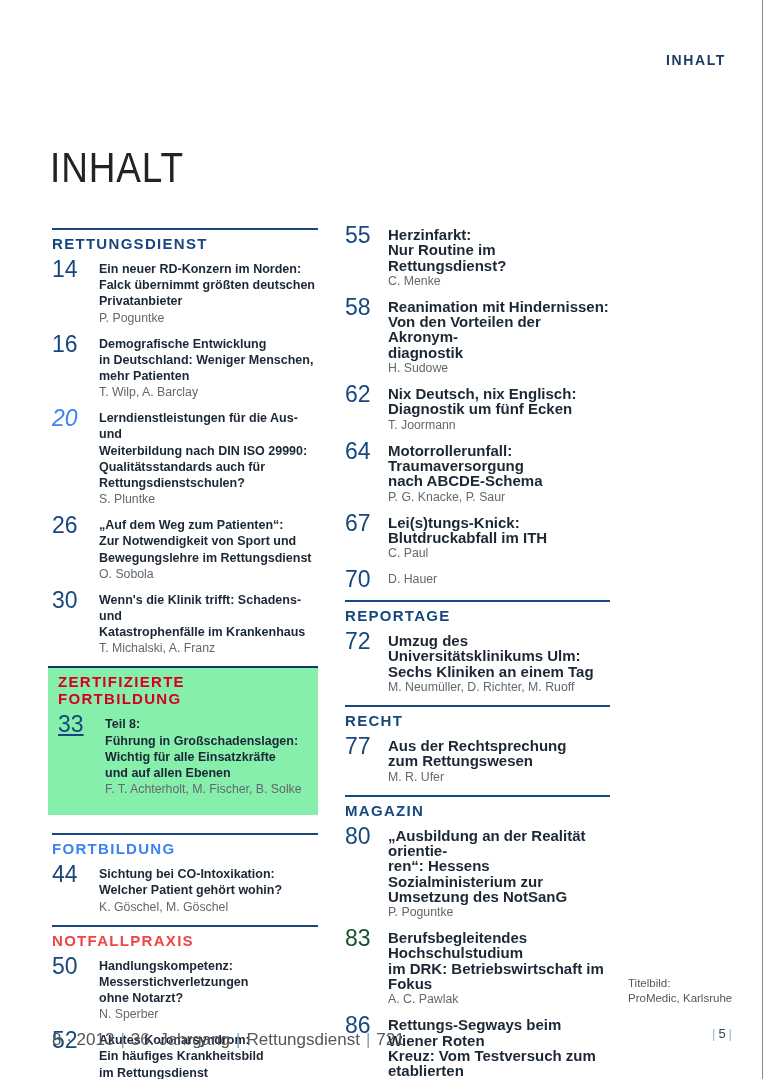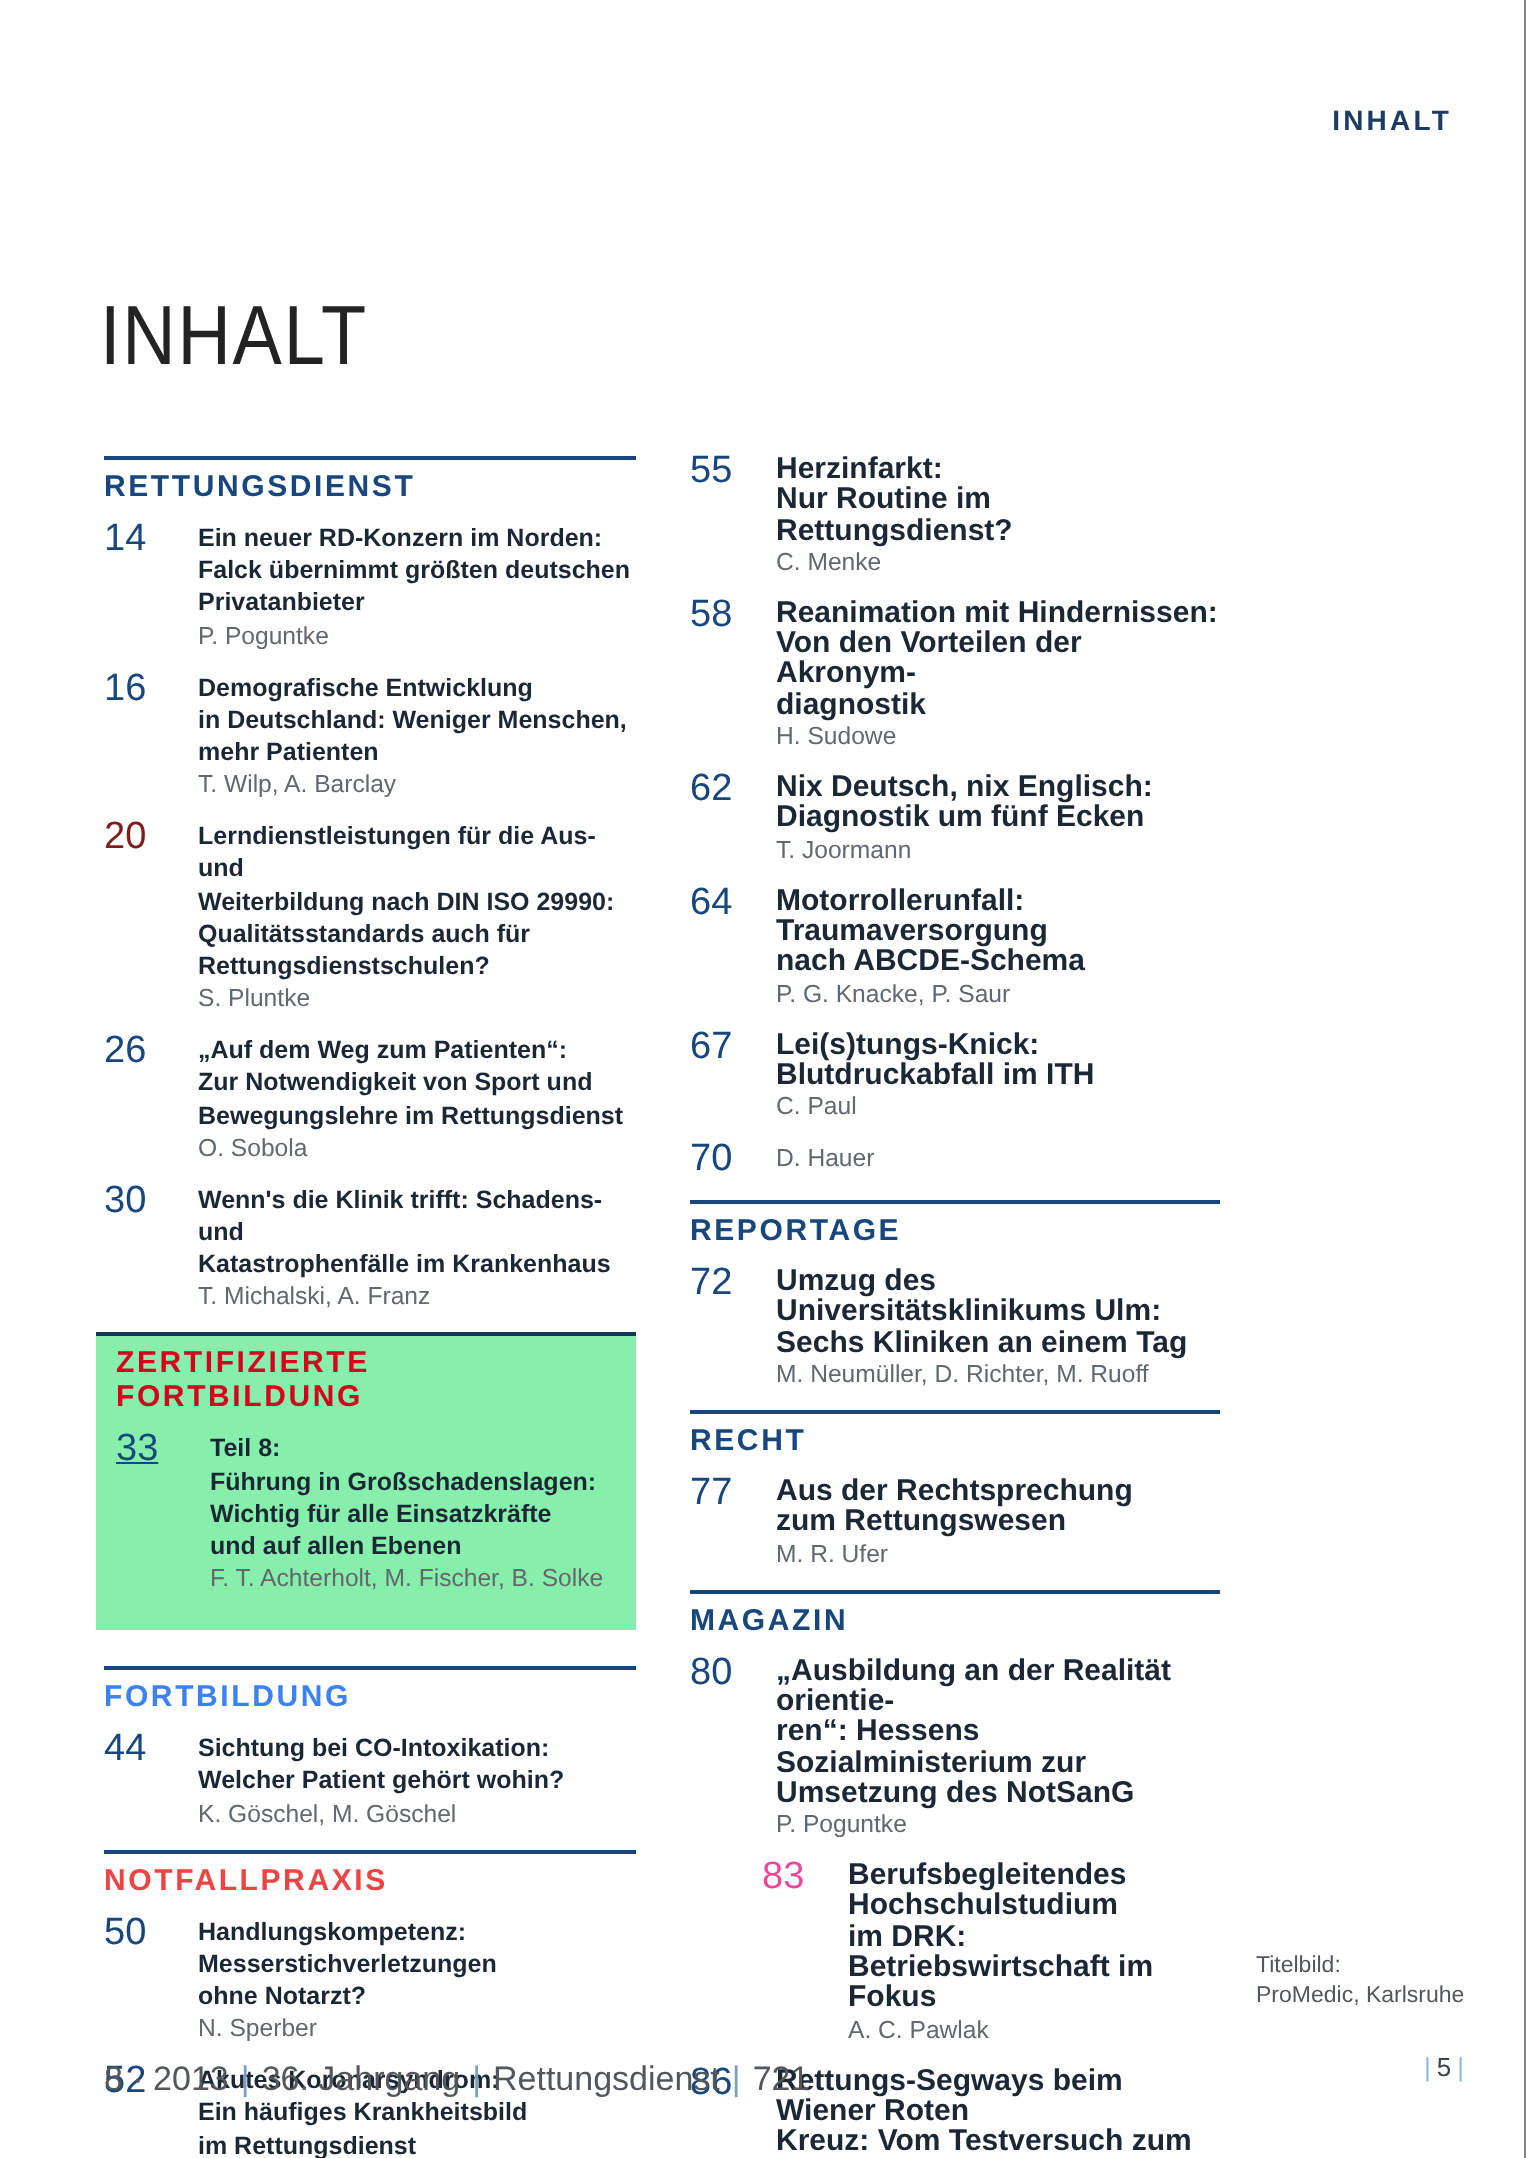--- a/index.html
+++ b/index.html
@@ -33,21 +33,21 @@
   .section-heading.red { color:#d6001c; }
 
   .section-boxed {
     background:#e7e7e8; border-top:2.5px solid #14365c;
     margin-left:-4px; padding:5px 8px 10px 10px; margin-bottom:18px;
   }
   .section-boxed .section-head { border-top:none; padding-top:0; }
 
   .entry { display:flex; margin-bottom:8px; }
   .entry-num {
-    width:47px; flex:none; font-size:19px; line-height:21px; color:#17477e;
+    width:47px; flex:none; font-size:23px; line-height:21px; color:#17477e;
   }
   .col-right .entry-num { width:43px; }
   .entry-body { flex:1; padding-top:2px; }
   .entry-title {
     font-weight:700; font-size:12.5px; line-height:16.2px; color:#1c2736;
     white-space:pre-line;
   }
   .col-right .entry-title { font-size:15px; line-height:15.3px; }
   .entry-authors { font-size:12.3px; line-height:15px; color:#63686d; margin-top:1px; }
   .section-plain { margin-top:20px; }
@@ -91,21 +91,21 @@
         <div class="entry">
           <div class="entry-num" style="color: rgb(23, 71, 126);">16</div>
           <div class="entry-body">
             <div class="entry-title">Demografische Entwicklung
 in Deutschland: Weniger Menschen,
 mehr Patienten</div>
             <div class="entry-authors">T. Wilp, A. Barclay</div>
           </div>
         </div>
         <div class="entry">
-          <div class="entry-num" style="color: #7f1d1d;">20</div>
+          <div class="entry-num" style="color: #3b82f6; font-style: italic;">20</div>
           <div class="entry-body">
             <div class="entry-title">Lerndienstleistungen für die Aus- und
 Weiterbildung nach DIN ISO 29990:
 Qualitätsstandards auch für
 Rettungsdienstschulen?</div>
             <div class="entry-authors">S. Pluntke</div>
           </div>
         </div>
         <div class="entry">
           <div class="entry-num" style="color: rgb(23, 71, 126);">26</div>
@@ -259,21 +259,21 @@
         <div class="entry">
           <div class="entry-num" style="color: rgb(23, 71, 126);">80</div>
           <div class="entry-body">
             <div class="entry-title">„Ausbildung an der Realität orientie-
 ren“: Hessens Sozialministerium zur
 Umsetzung des NotSanG</div>
             <div class="entry-authors">P. Poguntke</div>
           </div>
         </div>
         <div class="entry">
-          <div class="entry-num" style="color: #ec4899; margin-left: 36px;">83</div>
+          <div class="entry-num" style="color: #14532d;">83</div>
           <div class="entry-body">
             <div class="entry-title">Berufsbegleitendes Hochschulstudium
 im DRK: Betriebswirtschaft im Fokus</div>
             <div class="entry-authors">A. C. Pawlak</div>
           </div>
         </div>
         <div class="entry">
           <div class="entry-num" style="color: rgb(23, 71, 126);">86</div>
           <div class="entry-body">
             <div class="entry-title">Rettungs-Segways beim Wiener Roten

